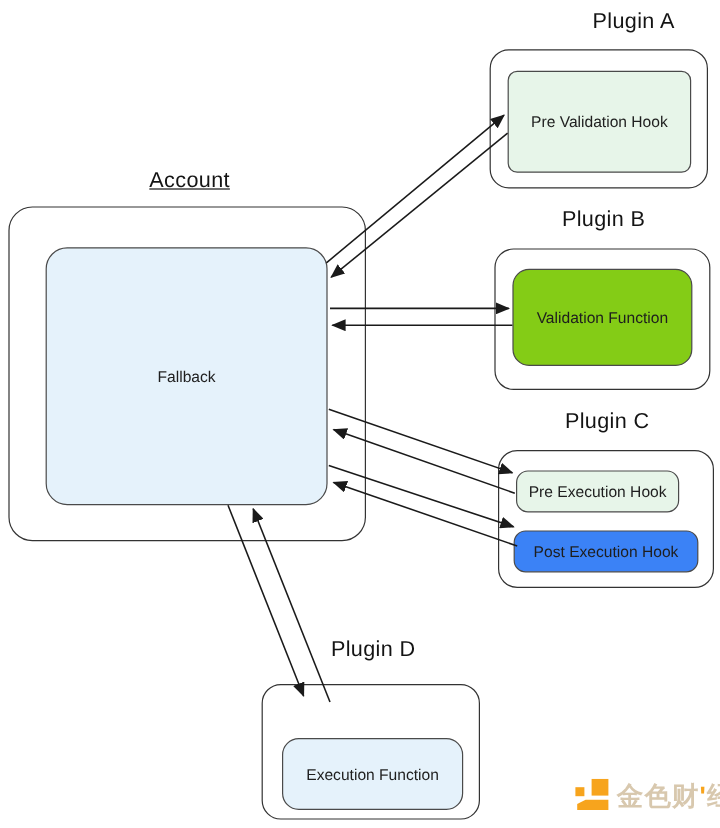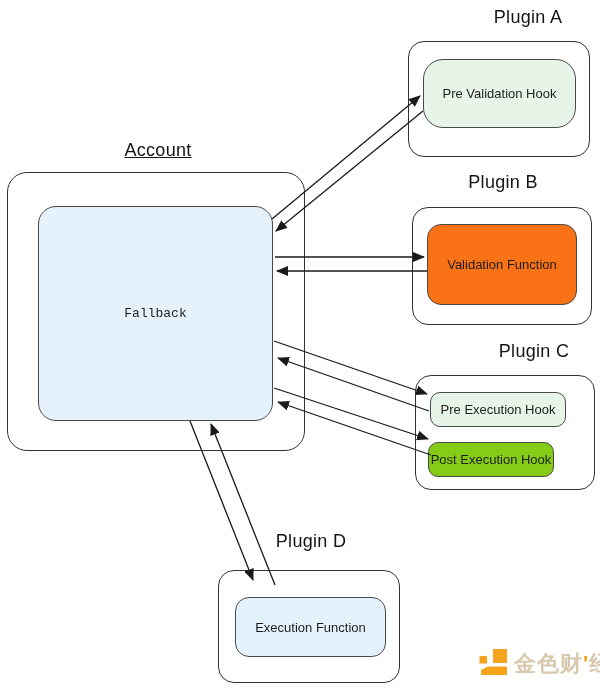--- a/index.html
+++ b/index.html
@@ -67,34 +67,34 @@
     <span class="wm-text" style="color: rgb(216, 200, 174);"><span>金色财</span><span class="wm-tick" style="color: rgb(247, 164, 29);">'</span><span>经</span></span>
   </div>
 
 <div class="group" style="left: 7px; top: 172px; width: 298px; height: 279px; border-radius: 20px; border-color: rgb(51, 51, 51);"></div>
     <div class="group-label" style="left: 158px; top: 140px; text-decoration: underline;">Account</div>
     <div class="group" style="left: 408px; top: 41px; width: 182px; height: 116px; border-radius: 16px; border-color: rgb(51, 51, 51);"></div>
     <div class="group-label" style="left: 528px; top: 7px;">Plugin A</div>
     <div class="group" style="left: 412px; top: 207px; width: 180px; height: 118px; border-radius: 16px; border-color: rgb(51, 51, 51);"></div>
     <div class="group-label" style="left: 503px; top: 172px;">Plugin B</div>
     <div class="group" style="left: 415px; top: 375px; width: 180px; height: 115px; border-radius: 16px; border-color: rgb(51, 51, 51);"></div>
-    <div class="group-label" style="left: 506px; top: 341px; margin-left: 28px;">Plugin C</div>
+    <div class="group-label" style="left: 506px; top: 341px;">Plugin C</div>
     <div class="group" style="left: 218px; top: 570px; width: 182px; height: 113px; border-radius: 16px; border-color: rgb(51, 51, 51);"></div>
     <div class="group-label" style="left: 311px; top: 531px;">Plugin D</div>
-    <div class="node" style="left: 38px; top: 206px; width: 235px; height: 215px; border-radius: 18px; background: rgb(229, 242, 251); border-color: rgb(74, 74, 74); font-family: Liberation Mono, monospace;">
+    <div class="node" style="left: 38px; top: 206px; width: 235px; height: 215px; border-radius: 18px; background: rgb(229, 242, 251); border-color: rgb(74, 74, 74);">
       <span>Fallback</span>
     </div>
-    <div class="node" style="left: 423px; top: 59px; width: 153px; height: 69px; border-radius: 20px; background: rgb(231, 245, 233); border-color: rgb(74, 74, 74);">
+    <div class="node" style="left: 423px; top: 59px; width: 153px; height: 85px; border-radius: 8px; background: rgb(231, 245, 233); border-color: rgb(74, 74, 74);">
       <span>Pre Validation Hook</span>
     </div>
-    <div class="node" style="left: 427px; top: 224px; width: 150px; height: 81px; border-radius: 14px; background: #f97316; border-color: rgb(74, 74, 74);">
+    <div class="node" style="left: 427px; top: 224px; width: 150px; height: 81px; border-radius: 14px; background: #84cc16; border-color: rgb(74, 74, 74);">
       <span>Validation Function</span>
     </div>
     <div class="node" style="left: 430px; top: 392px; width: 136px; height: 35px; border-radius: 10px; background: rgb(231, 245, 233); border-color: rgb(74, 74, 74);">
       <span>Pre Execution Hook</span>
     </div>
-    <div class="node" style="left: 428px; top: 442px; width: 126px; height: 35px; border-radius: 10px; background: #84cc16; border-color: rgb(74, 74, 74);">
+    <div class="node" style="left: 428px; top: 442px; width: 154px; height: 35px; border-radius: 10px; background: #3b82f6; border-color: rgb(74, 74, 74);">
       <span>Post Execution Hook</span>
     </div>
-    <div class="node" style="left: 235px; top: 597px; width: 151px; height: 60px; border-radius: 14px; background: rgb(229, 242, 251); border-color: rgb(74, 74, 74);">
+    <div class="node" style="left: 235px; top: 615px; width: 151px; height: 60px; border-radius: 14px; background: rgb(229, 242, 251); border-color: rgb(74, 74, 74);">
       <span>Execution Function</span>
     </div>
   </div>
 
 </body></html>

